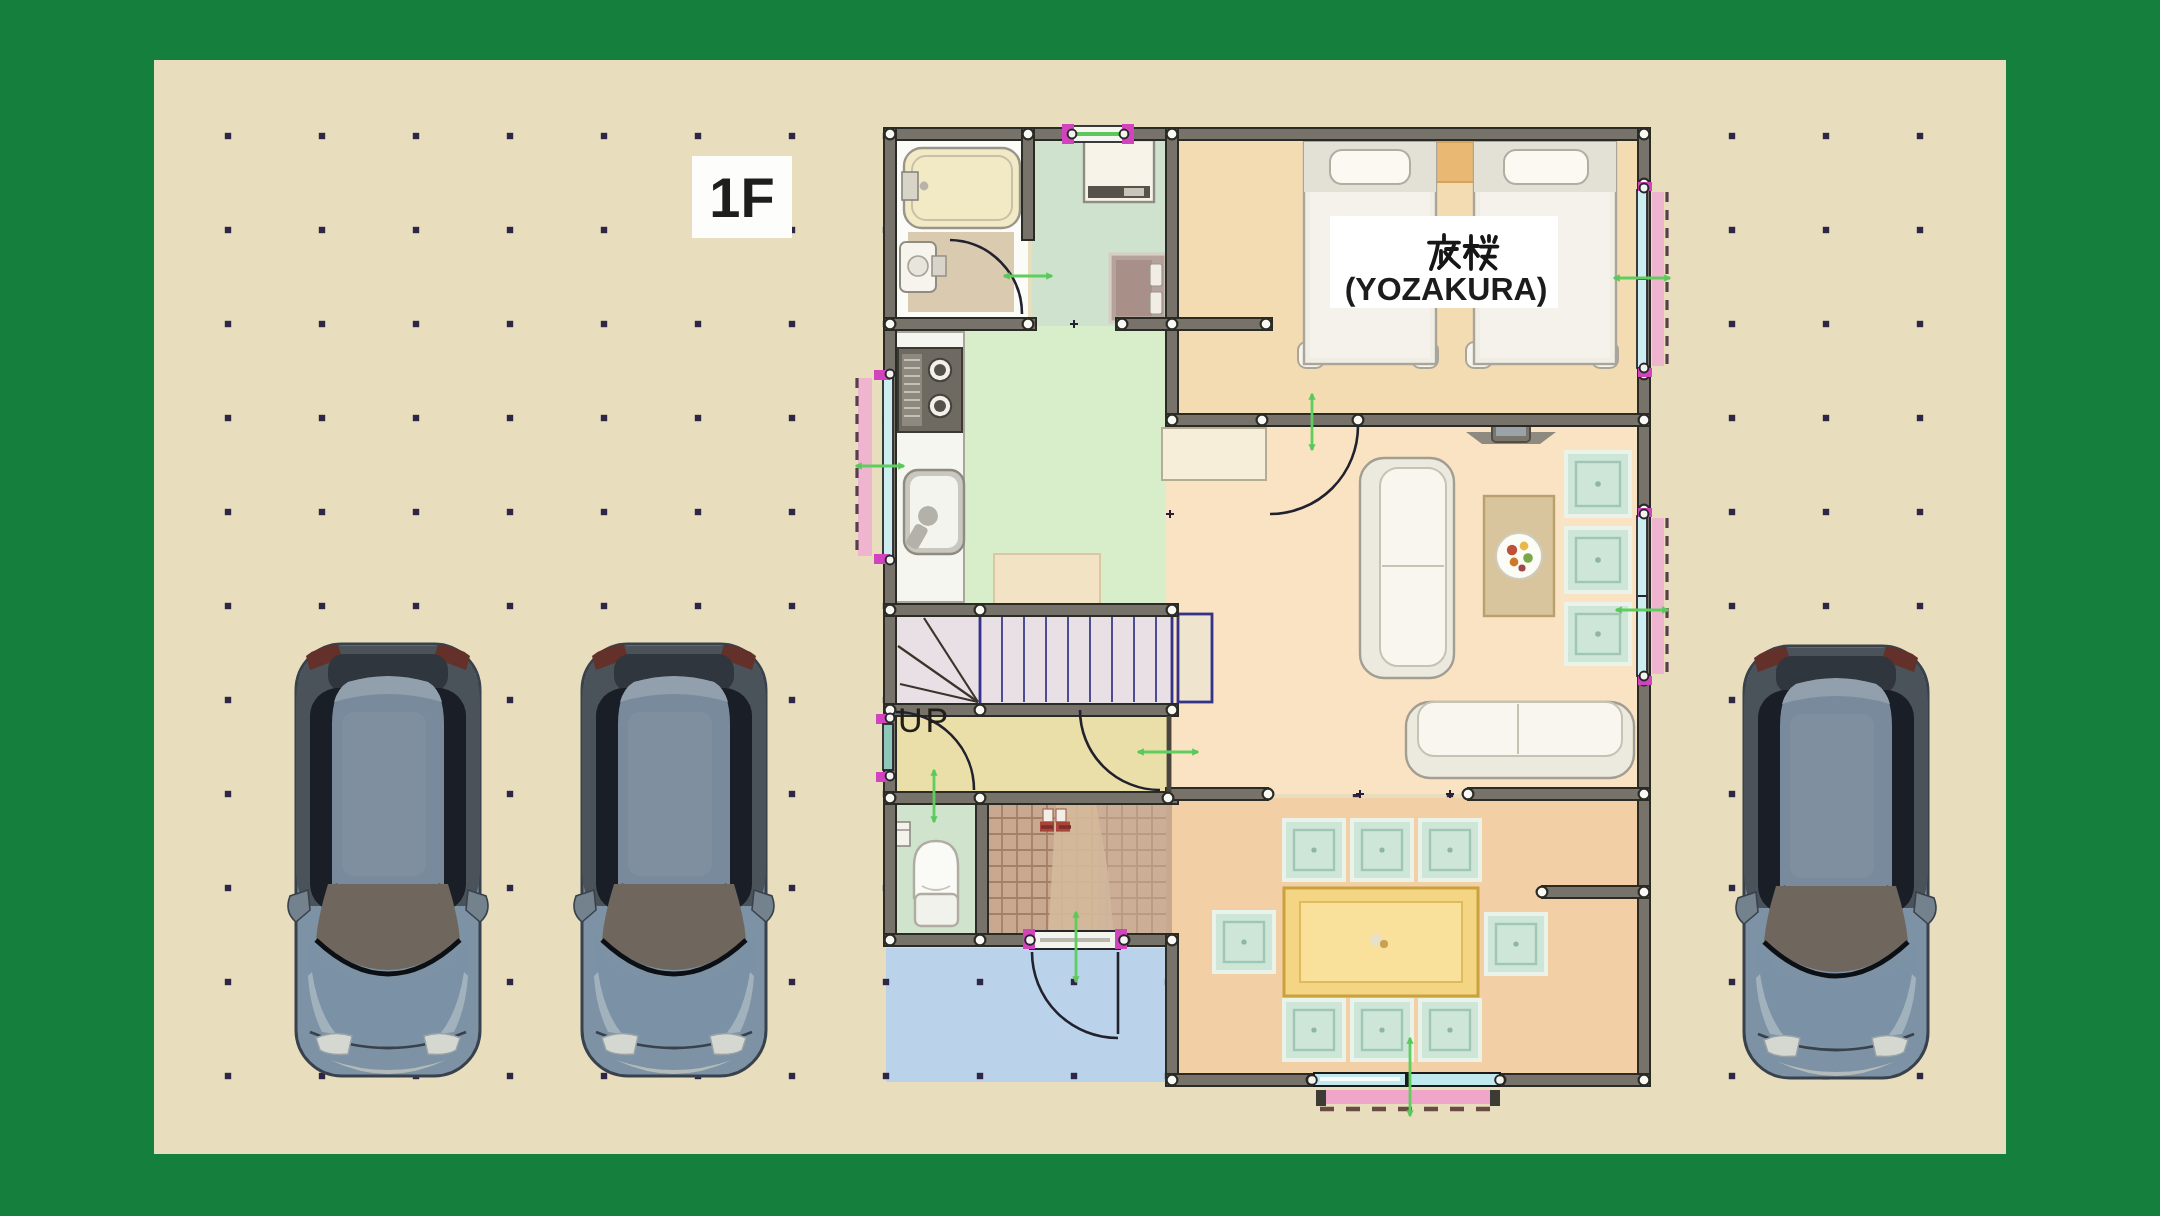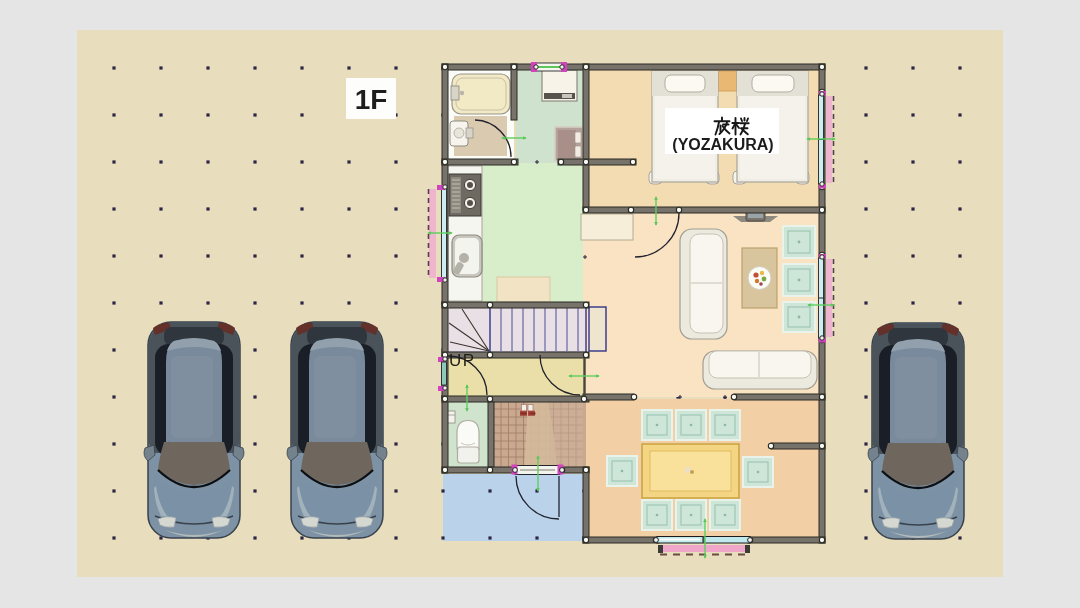--- a/index.html
+++ b/index.html
@@ -1,16 +1,16 @@
 <!DOCTYPE html>
 <html><head>
 <meta charset="utf-8">
 <style>
   html,body{margin:0;padding:0;background:#ffffff;}
-  #stage{position:relative;width:1080px;height:608px;background:#e5e5e5;overflow:hidden;}
+  #stage{position:relative;width:1080px;height:608px;background:#15803d;overflow:hidden;}
   svg{position:absolute;left:0;top:0;}
   text{font-family:"Liberation Sans",sans-serif;}
 </style>
 </head>
 <body>
 <div id="stage">
 <svg width="1080" height="608" viewBox="0 0 1080 608">
 <defs>
 <pattern id="dots" patternUnits="userSpaceOnUse" width="47" height="47" x="91" y="45">
   <rect x="21.4" y="21.4" width="3.2" height="3.2" fill="#2e2646"></rect>

